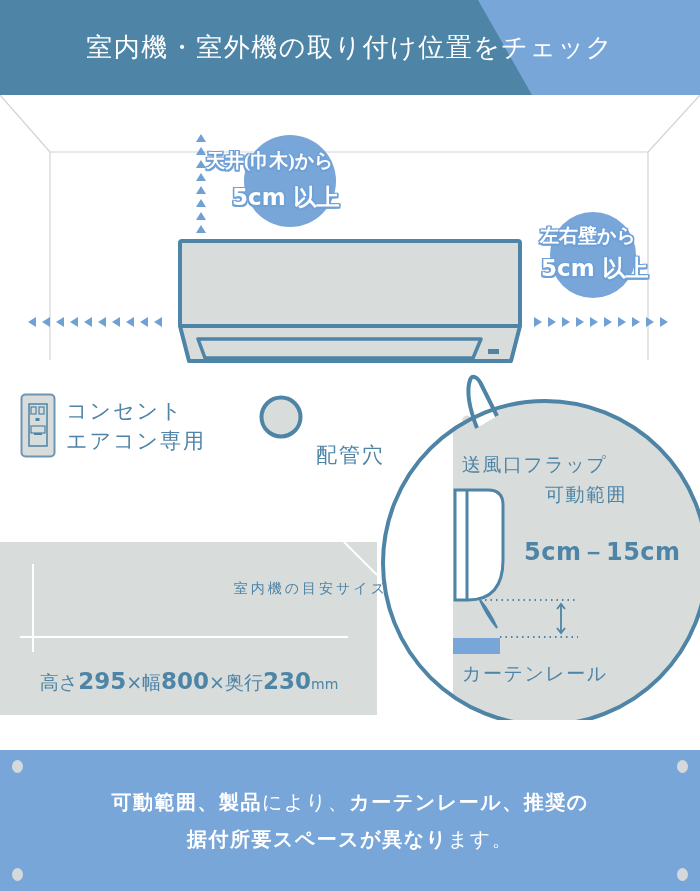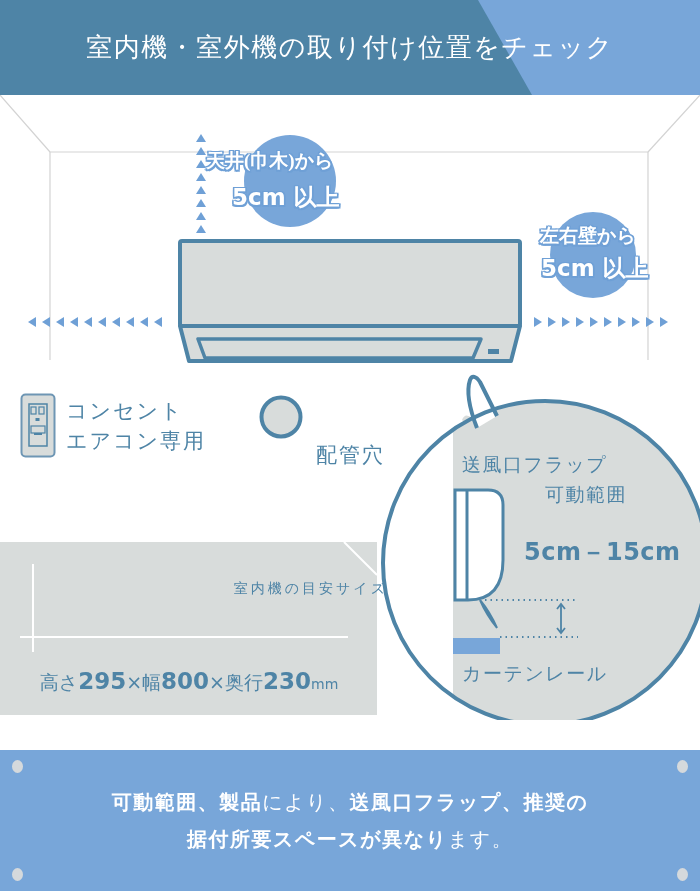--- a/index.html
+++ b/index.html
@@ -236,16 +236,16 @@
 <div class="abs bub-text bub-l2">可動範囲</div>
 <div class="abs bub-text bub-range">5cm－15cm</div>
 <div class="abs bub-text bub-curtain">カーテンレール</div>
 
 <div class="abs footer">
   <div class="footer-dot" style="left:12px;top:10px"></div>
   <div class="footer-dot" style="left:677px;top:10px"></div>
   <div class="footer-dot" style="left:12px;top:118px"></div>
   <div class="footer-dot" style="left:677px;top:118px"></div>
   <div class="footer-text">
-    <div><span>可動範囲、製品</span><span class="thin">により、</span><span>送風口フラップ、推奨の</span></div>
+    <div><span>可動範囲、製品</span><span class="thin">により、</span><span>カーテンレール、推奨の</span></div>
     <div><span>据付所要スペースが異なり</span><span class="thin">ます。</span></div>
   </div>
 </div>
 
 </body></html>

